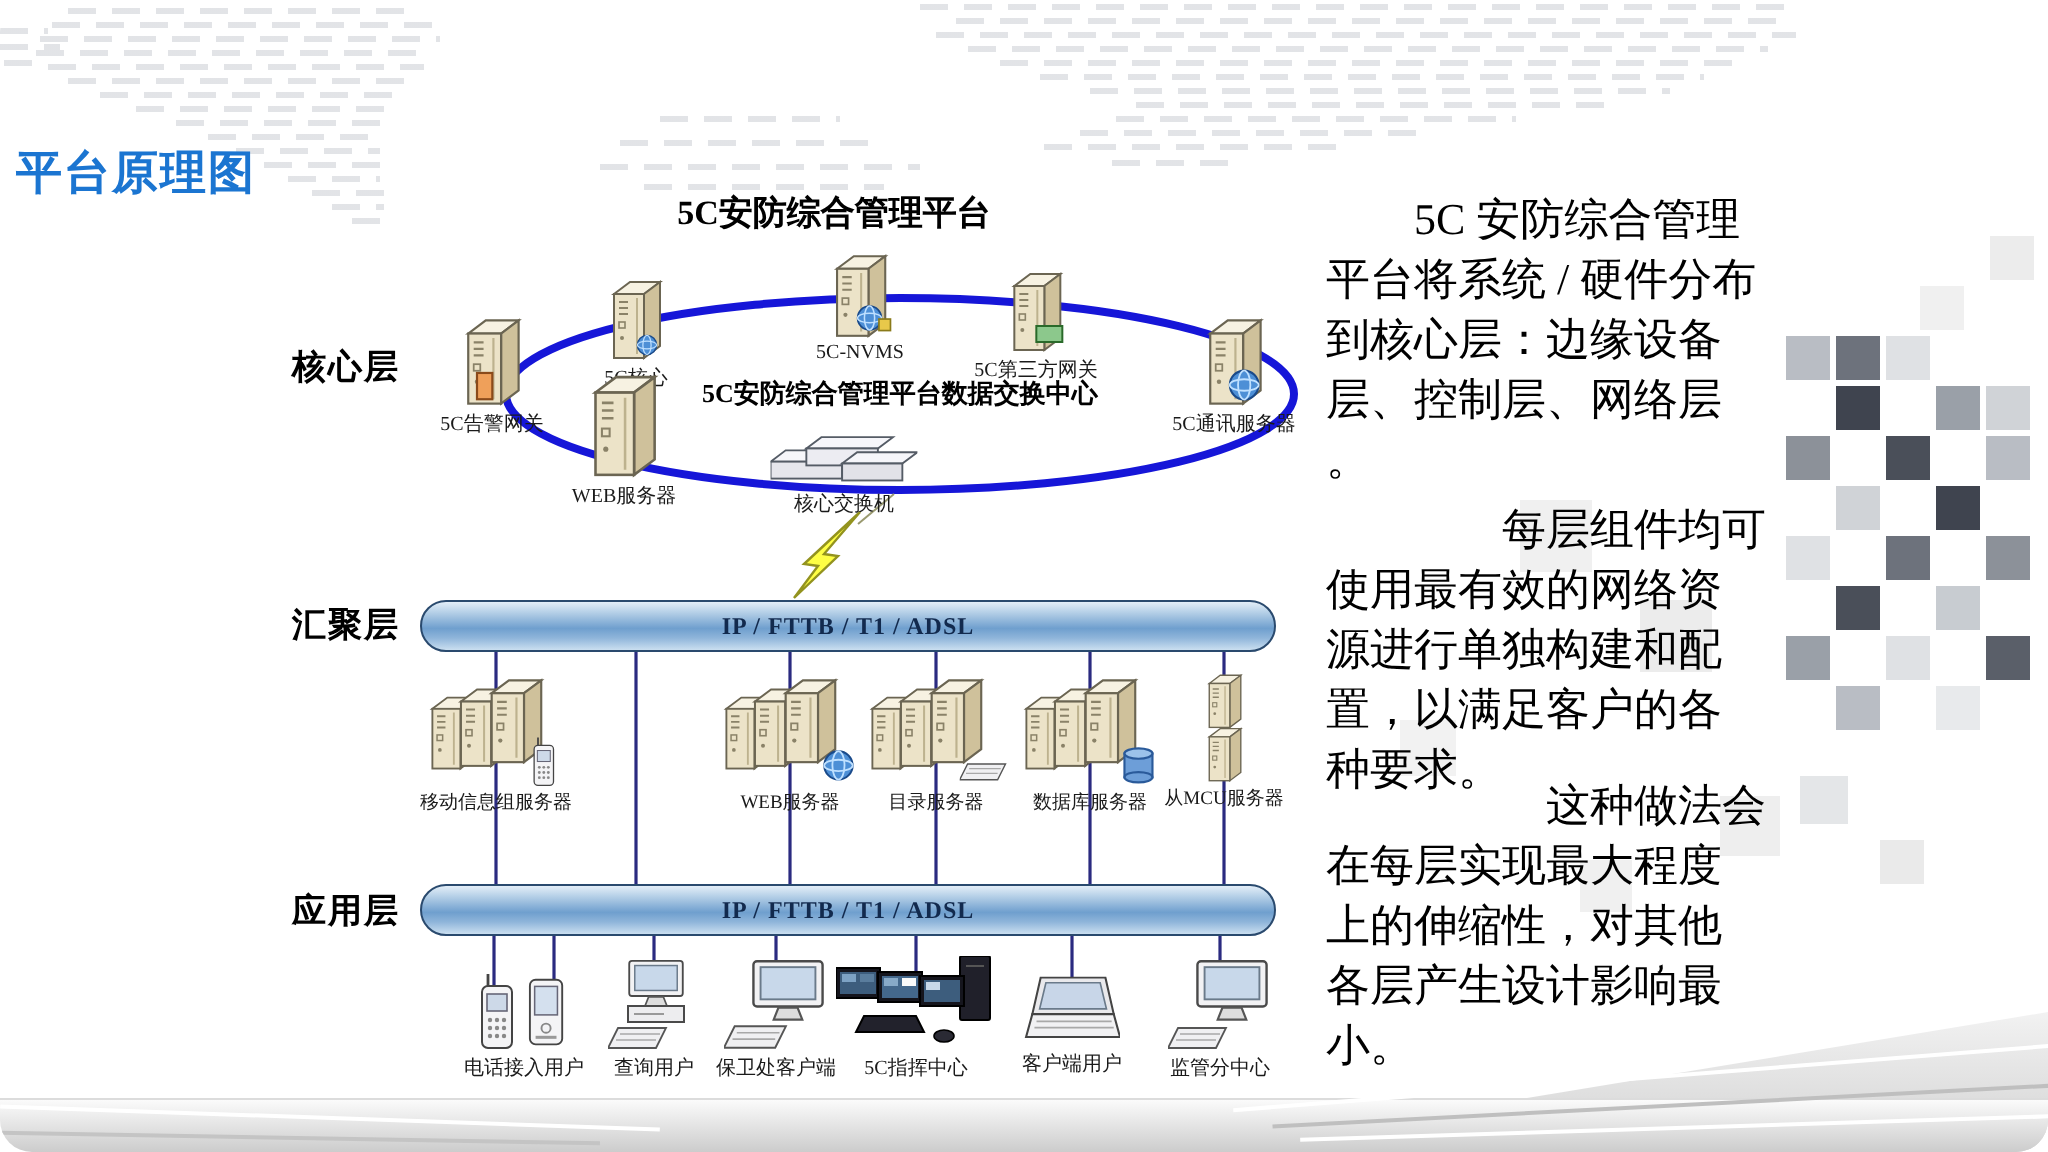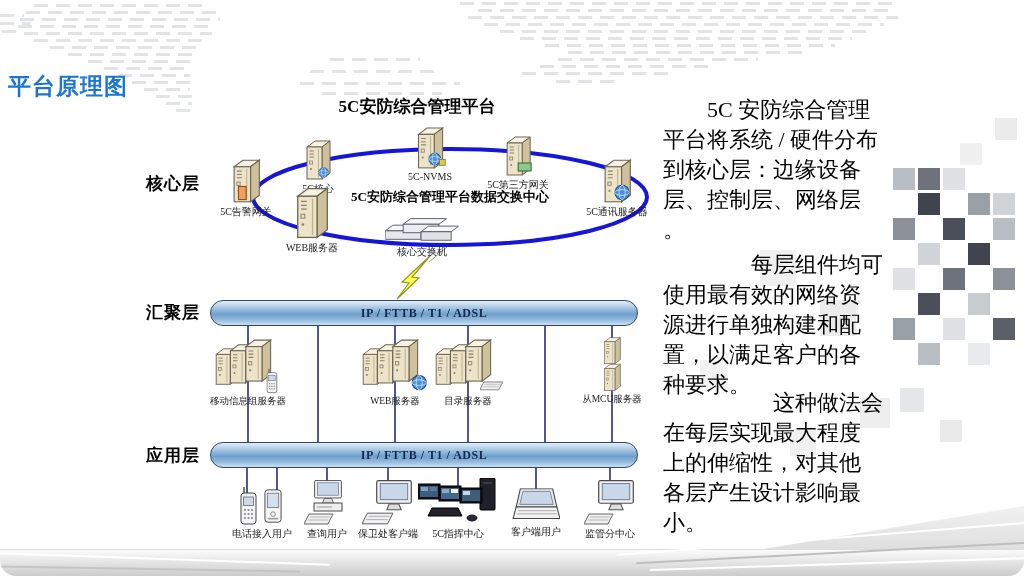--- a/index.html
+++ b/index.html
@@ -305,20 +305,29 @@
     </svg>
     <span class="nlabel" style="font-size:9.5px">WEB服务器</span>
   </div>
   <div class="node" style="left:468px;top:338px">
     <svg width="76" height="56" viewBox="0 0 66 52">
       <use href="#i-cluster"></use>
         <use href="#i-keyboard" x="44" y="40" width="22" height="9"></use>
     </svg>
     <span class="nlabel" style="font-size:9.5px">目录服务器</span>
   </div>
+  <div class="node" style="left:545px;top:338px">
+    <svg width="76" height="56" viewBox="0 0 66 52">
+      <use href="#i-cluster"></use>
+      <rect x="49" y="36" width="13" height="11" fill="#6d9ed8" stroke="#2a5a9a" stroke-width="1"></rect>
+      <ellipse cx="55.5" cy="36" rx="6.5" ry="2.4" fill="#9cc2ea" stroke="#2a5a9a" stroke-width="1"></ellipse>
+      <ellipse cx="55.5" cy="47" rx="6.5" ry="2.4" fill="#6d9ed8" stroke="#2a5a9a" stroke-width="1"></ellipse>
+    </svg>
+    <span class="nlabel" style="font-size:9.5px">数据库服务器</span>
+  </div>
   <div class="node" style="left:612px;top:336px">
     <svg width="32" height="56" viewBox="0 0 30 52">
         <use href="#i-stack2"></use>
       </svg>
     <span class="nlabel" style="font-size:9.5px">从MCU服务器</span>
   </div>
 
   <div class="pipe" style="top:442px">
     <span class="pipe-label">IP / FTTB / T1 / ADSL</span>
   </div>

